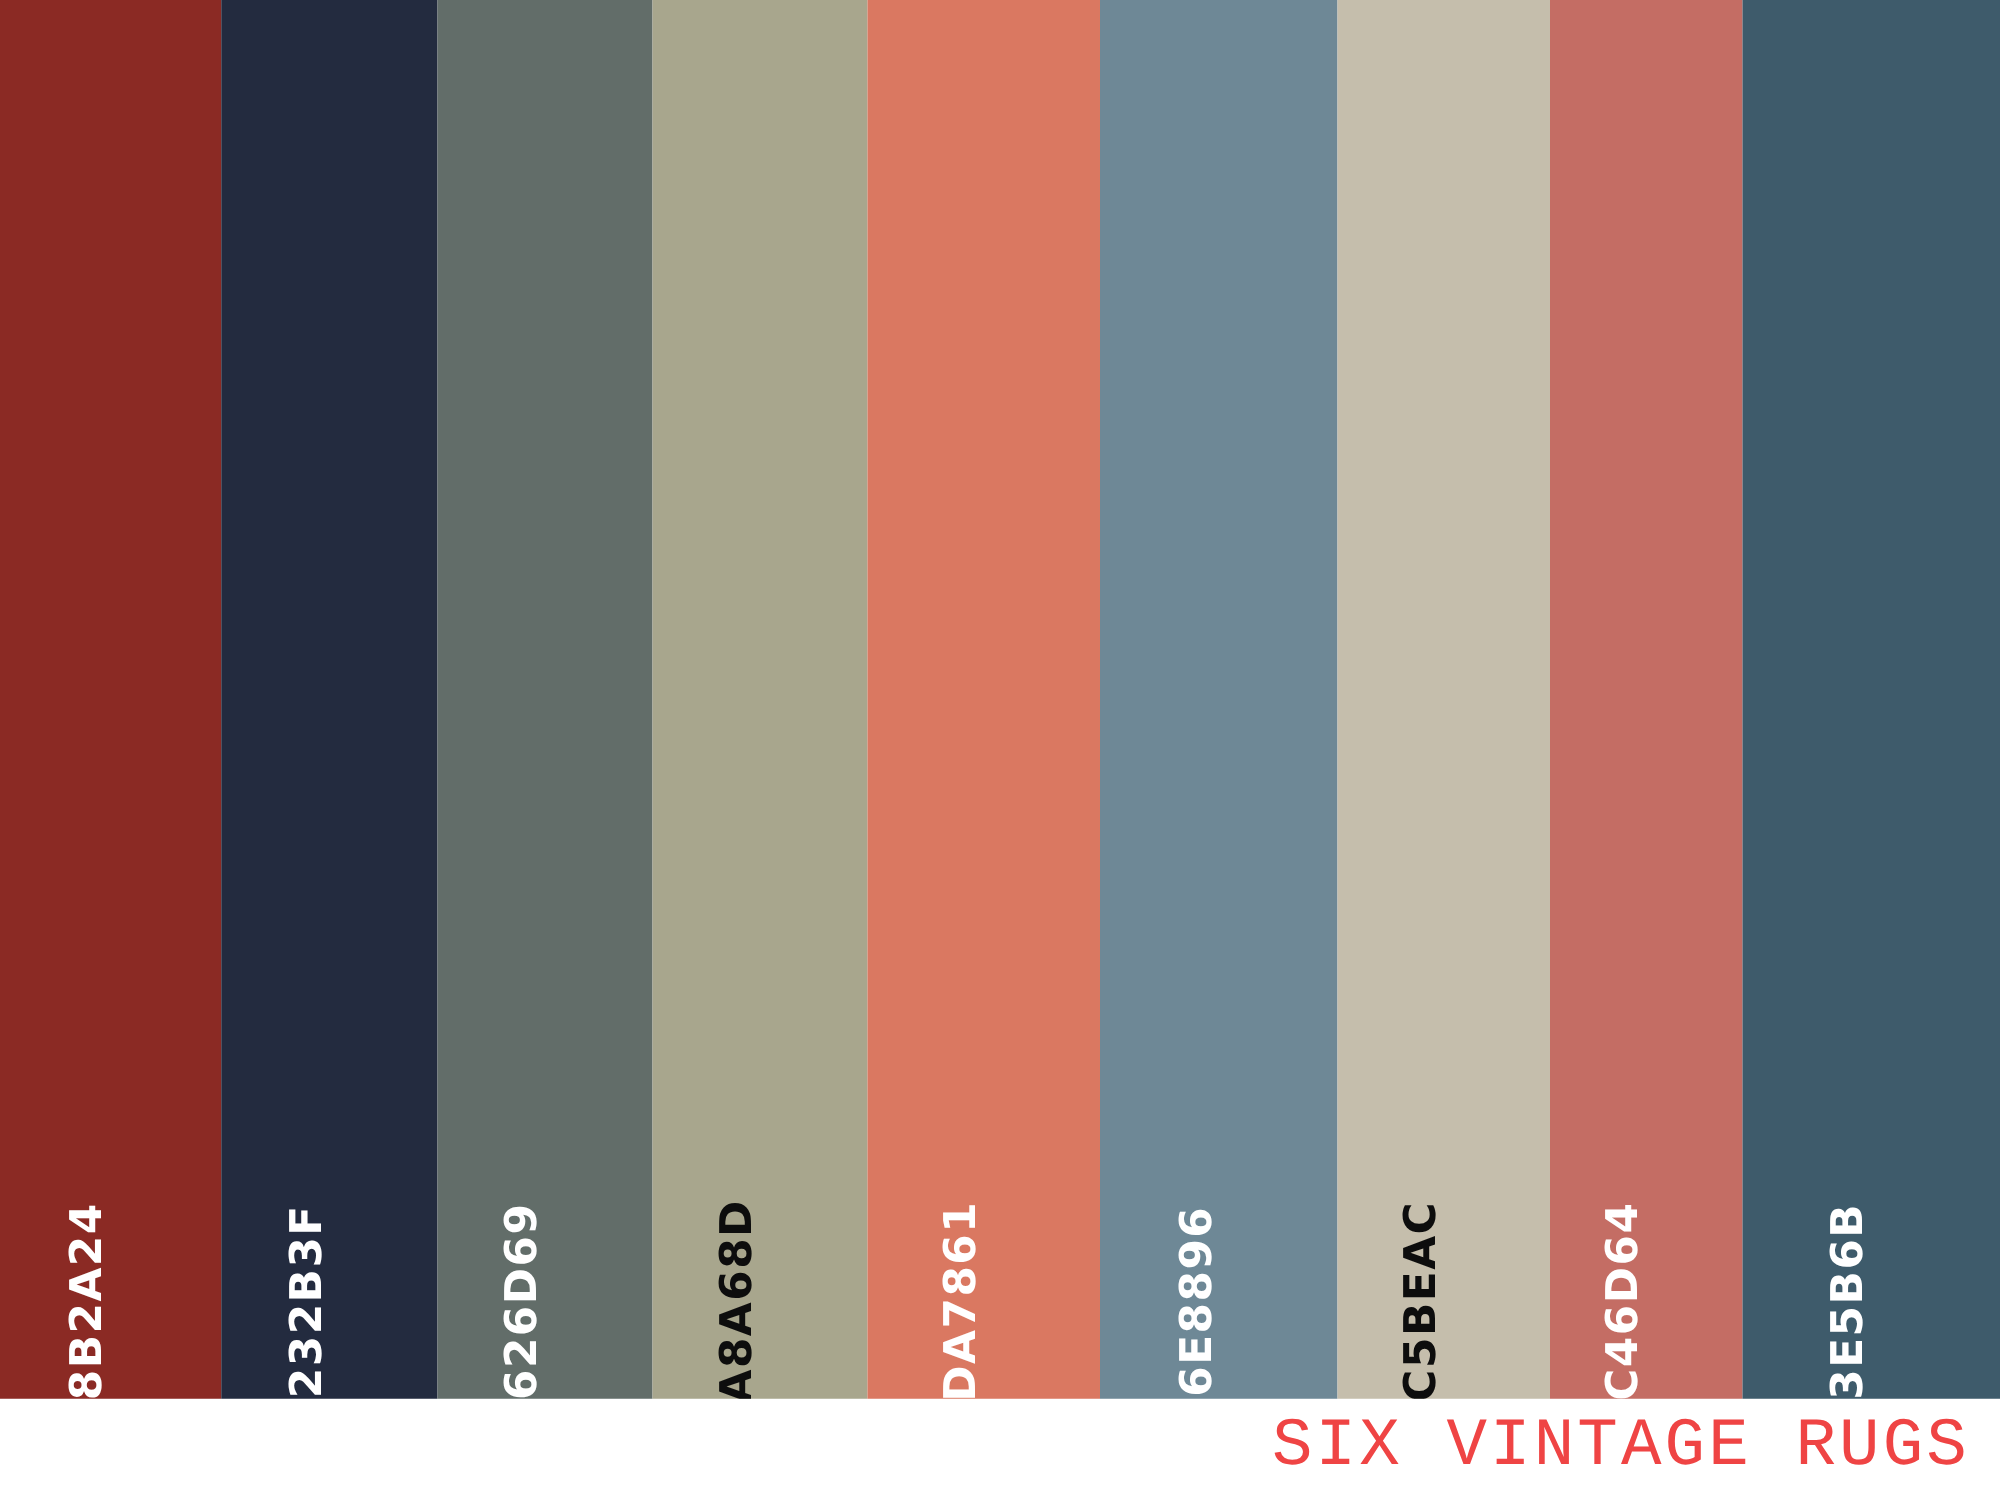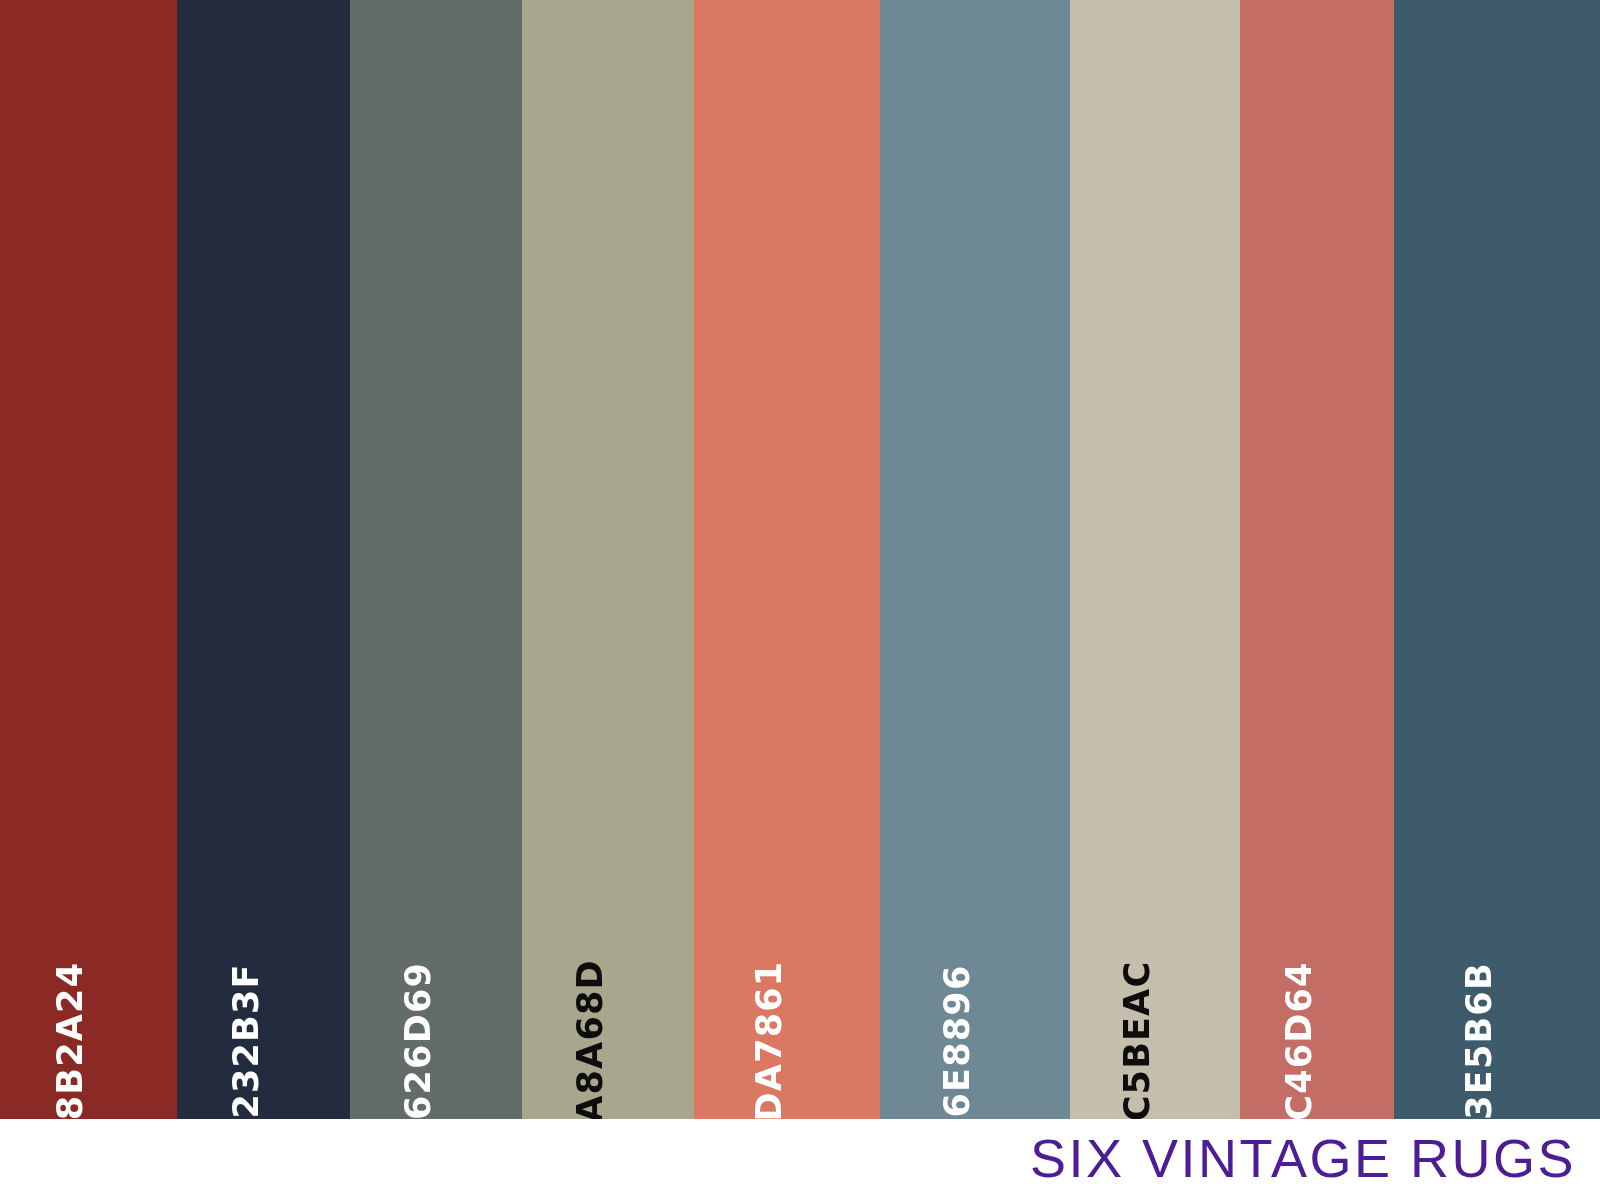--- a/index.html
+++ b/index.html
@@ -76,25 +76,25 @@
     flex: 1 1 auto;
     background: #ffffff;
     display: flex;
     align-items: center;
     justify-content: flex-end;
     padding-right: 24px;
     box-sizing: border-box;
   }
 
   .brand-wordmark {
-    font-family: Liberation Sans, sans-serif;
+    font-family: Liberation Mono, monospace;
     font-size: 54px;
     font-weight: 400;
     letter-spacing: 2.5px;
-    color: #4c1d95;
+    color: #ef4444;
     white-space: nowrap;
     line-height: 1;
     margin-bottom: 4px;
   }
 </style>
 </head>
 <body>
 
 <div class="palette-page">
 

